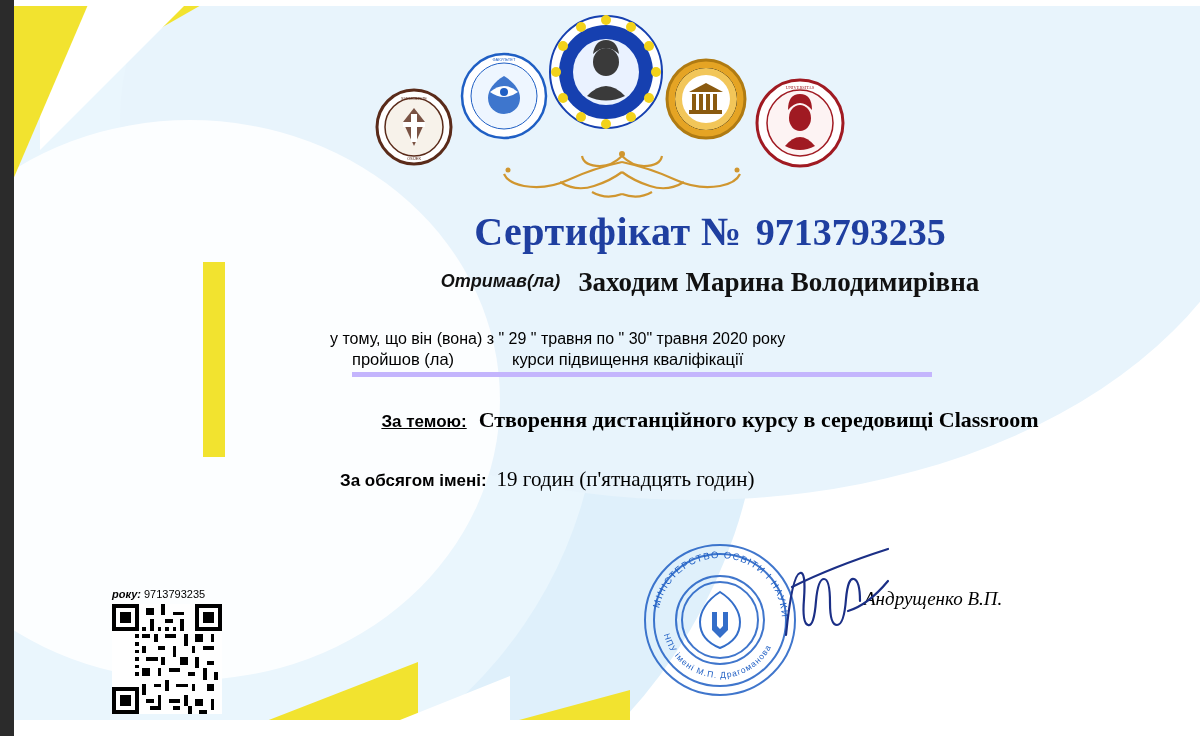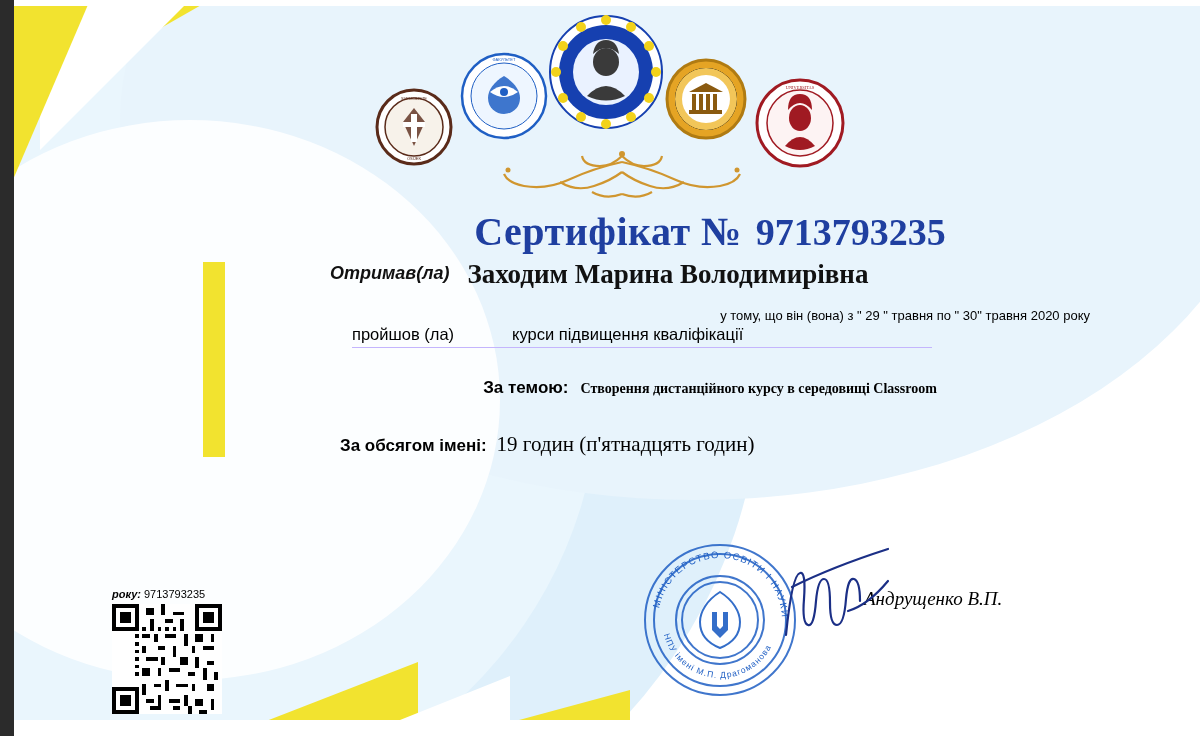--- a/index.html
+++ b/index.html
@@ -182,50 +182,50 @@
   }
   .title-num {
     font-family: "Liberation Serif", serif;
     font-size: 38px;
     font-weight: bold;
     color: #1f3fa0;
     margin-left: 14px;
   }
 
   .recipient-row {
-    margin-top: 4px;
-    text-align: left;
+    margin-top: 12px;
+    text-align: center;
     white-space: nowrap;
   }
   .recipient-label {
     font-family: "Liberation Sans", sans-serif;
     font-size: 18px;
     font-style: italic;
     font-weight: bold;
     color: #111;
     vertical-align: 4px;
   }
   .recipient-name {
     font-family: "Liberation Serif", serif;
     font-size: 27px;
     font-weight: bold;
     color: #111;
     margin-left: 18px;
   }
 
   .line-a {
-    margin-top: 18px;
-    font-size: 13px;
-    text-align: right;
+    margin-top: 32px;
+    font-size: 16px;
+    text-align: left;
     white-space: nowrap;
   }
   .line-b {
     margin-top: 2px;
     font-size: 16.5px;
-    border-bottom: 1px solid #c4b5fd;
+    border-bottom: 5px solid #c4b5fd;
     padding-bottom: 3px;
     width: 580px;
     margin-left: 22px;
     white-space: nowrap;
   }
   .line-b .left { display: inline-block; }
   .line-b .mid  { display: inline-block; margin-left: 58px; }
 
   .institution {
     margin-top: 16px;
@@ -236,24 +236,25 @@
   }
 
   .topic-row {
     margin-top: 30px;
     text-align: center;
     white-space: nowrap;
   }
   .topic-label {
     font-size: 17px;
     font-weight: bold;
+    text-decoration: underline;
   }
   .topic-value {
     font-family: "Liberation Serif", serif;
-    font-size: 14px;
+    font-size: 22px;
     font-weight: bold;
     margin-left: 12px;
   }
 
   .hours-row {
     margin-top: 34px;
     padding-left: 10px;
     white-space: nowrap;
   }
   .hours-label {

